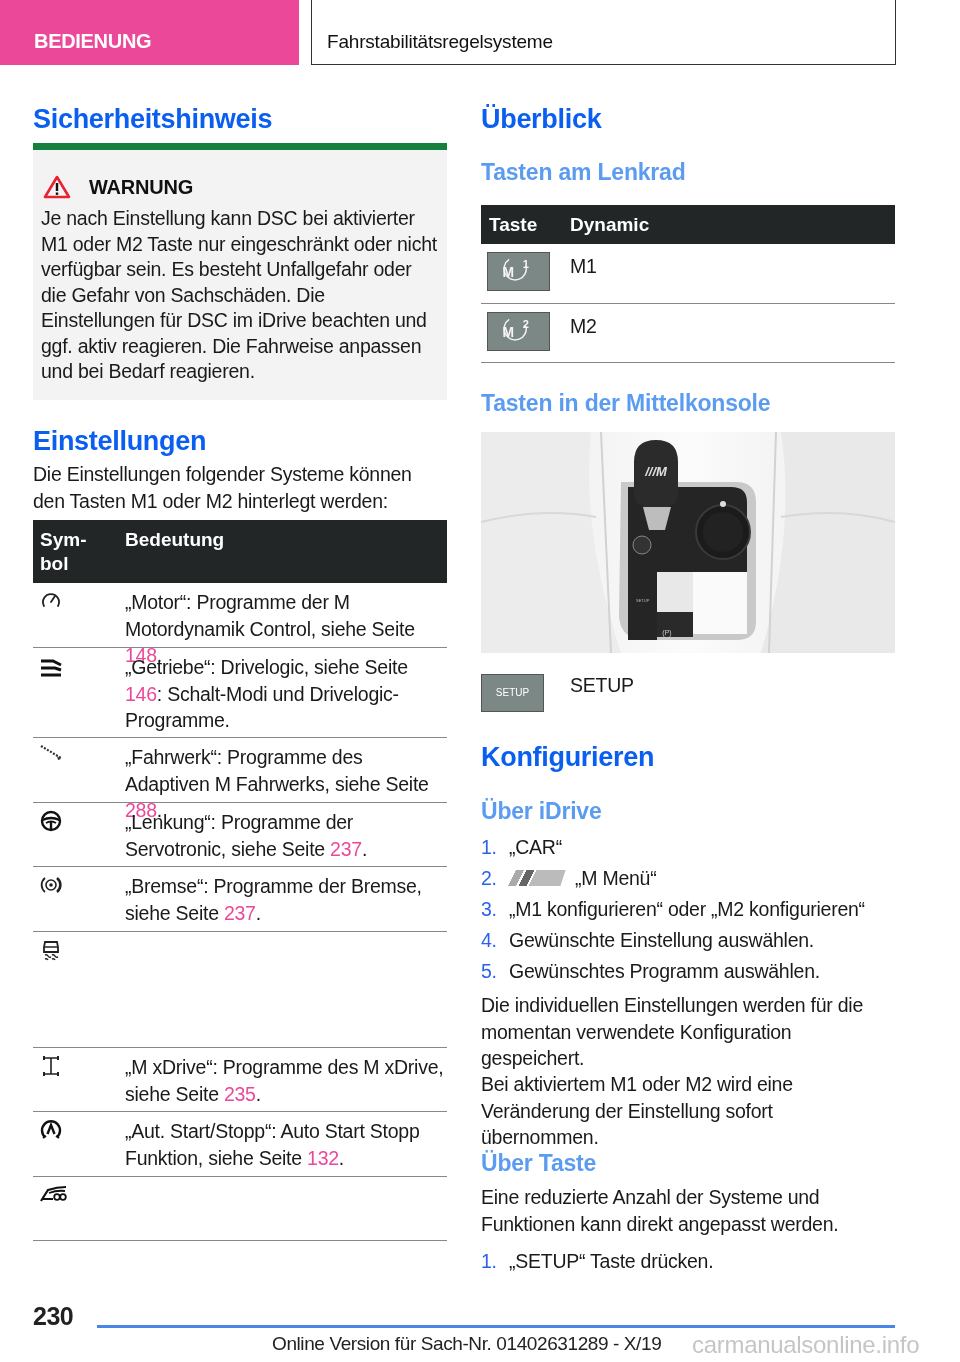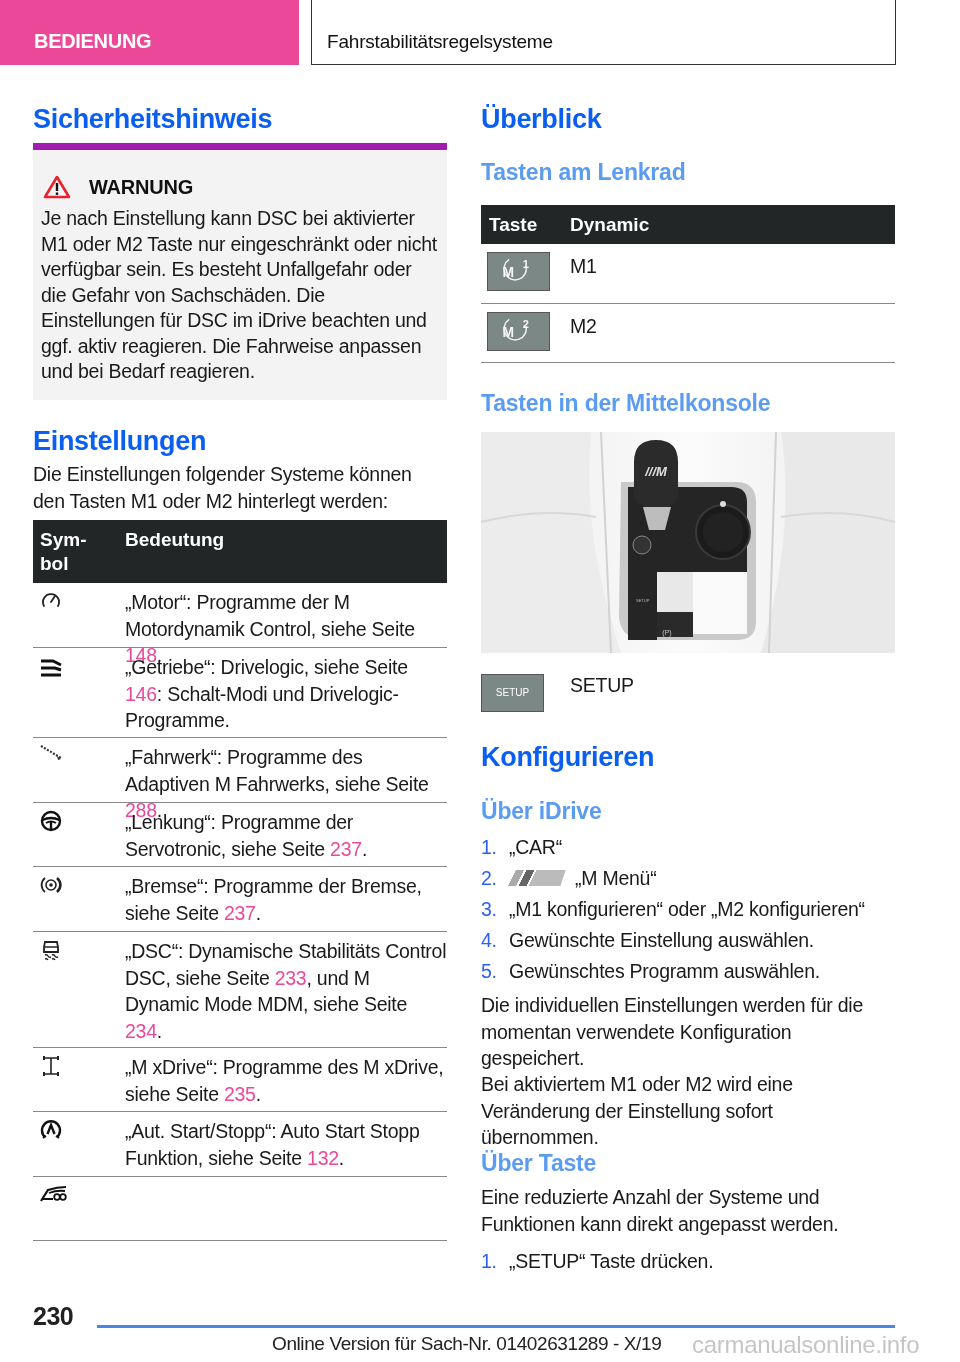--- a/index.html
+++ b/index.html
@@ -15,21 +15,21 @@
     .col { position: absolute; top: 0; }
     .col-left { left: 33px; width: 414px; }
     .col-right { left: 481px; width: 414px; }
 
     .h1 { position: absolute; color: #0a5ff0; font-weight: bold; font-size: 27px; letter-spacing: -0.3px; white-space: nowrap; }
     .h2 { position: absolute; color: #5c9cf0; font-weight: bold; font-size: 23px; letter-spacing: -0.2px; white-space: nowrap; }
     .txt { position: absolute; font-size: 19.5px; line-height: 26.5px; color: #1a1a1a; letter-spacing: -0.25px; }
     .link { color: #ec4899; }
 
     
-    .warn { position: absolute; left: 0; top: 143px; width: 414px; height: 257px; background: #f3f3f3; border-top: 7px solid #a21caf; }
+    .warn { position: absolute; left: 0; top: 143px; width: 414px; height: 257px; background: #f3f3f3; border-top: 7px solid #15803d; }
     .warn-head { position: absolute; left: 10px; top: 25px; display: flex; align-items: center; }
     .warn-head svg { width: 28px; height: 24px; }
     .warn-head span { margin-left: 18px; font-weight: bold; font-size: 20px; color: #111; letter-spacing: -0.2px; }
     .warn-body { position: absolute; left: 8px; top: 56px; width: 400px; font-size: 19.5px; line-height: 25.5px; color: #1a1a1a; letter-spacing: -0.25px; }
 
     
     .tbl-head { position: absolute; background: #222626; color: #fff; font-weight: bold; font-size: 19px; }
     .tbl-head .c { position: absolute; line-height: 24px; }
     .row { position: absolute; left: 0; border-bottom: 1.5px solid #888; }
     .row .ico { position: absolute; left: 6px; width: 24px; height: 24px; }
@@ -144,23 +144,20 @@
     </div>
   </div>
 
   <div class="row" style="top:932px; width:414px; height:116px;">
     <svg class="ico" style="top:6px;" viewBox="0 0 24 24">
       <path d="M6 4 H18 L19 9 V14 H5 V9 Z" fill="none" stroke="#222" stroke-width="1.8"></path>
       <path d="M5 9 H19" stroke="#222" stroke-width="1.5"></path>
       <path d="M6 17 Q8 16 9 18 T12 19 M13 17 Q15 16 16 18 T19 19" stroke="#222" stroke-width="1.4" fill="none"></path>
       <path d="M6 21 Q8 20 9 22 M13 21 Q15 20 16 22" stroke="#222" stroke-width="1.4" fill="none"></path>
     </svg>
-    <div class="desc" style="top:6px; width:322px;">
-      <span>„DSC“: Dynamische Stabilitäts Control DSC, siehe Seite </span><span class="link">233</span><span>, und M Dynamic Mode MDM, siehe Seite </span><span class="link">234</span><span>.</span>
-    </div>
   </div>
 
   <div class="row" style="top:1048px; width:414px; height:64px;">
     <svg class="ico" style="top:6px;" viewBox="0 0 24 24">
       <path d="M6 4 H18 M12 4 V20 M6 20 H18" stroke="#222" stroke-width="1.6"></path>
       <path d="M5 2 V6 M19 2 V6 M5 18 V22 M19 18 V22" stroke="#222" stroke-width="2"></path>
     </svg>
     <div class="desc" style="top:6px; width:322px;">
       <span>„M xDrive“: Programme des M xDrive, siehe Seite </span><span class="link">235</span><span>.</span>
     </div>

